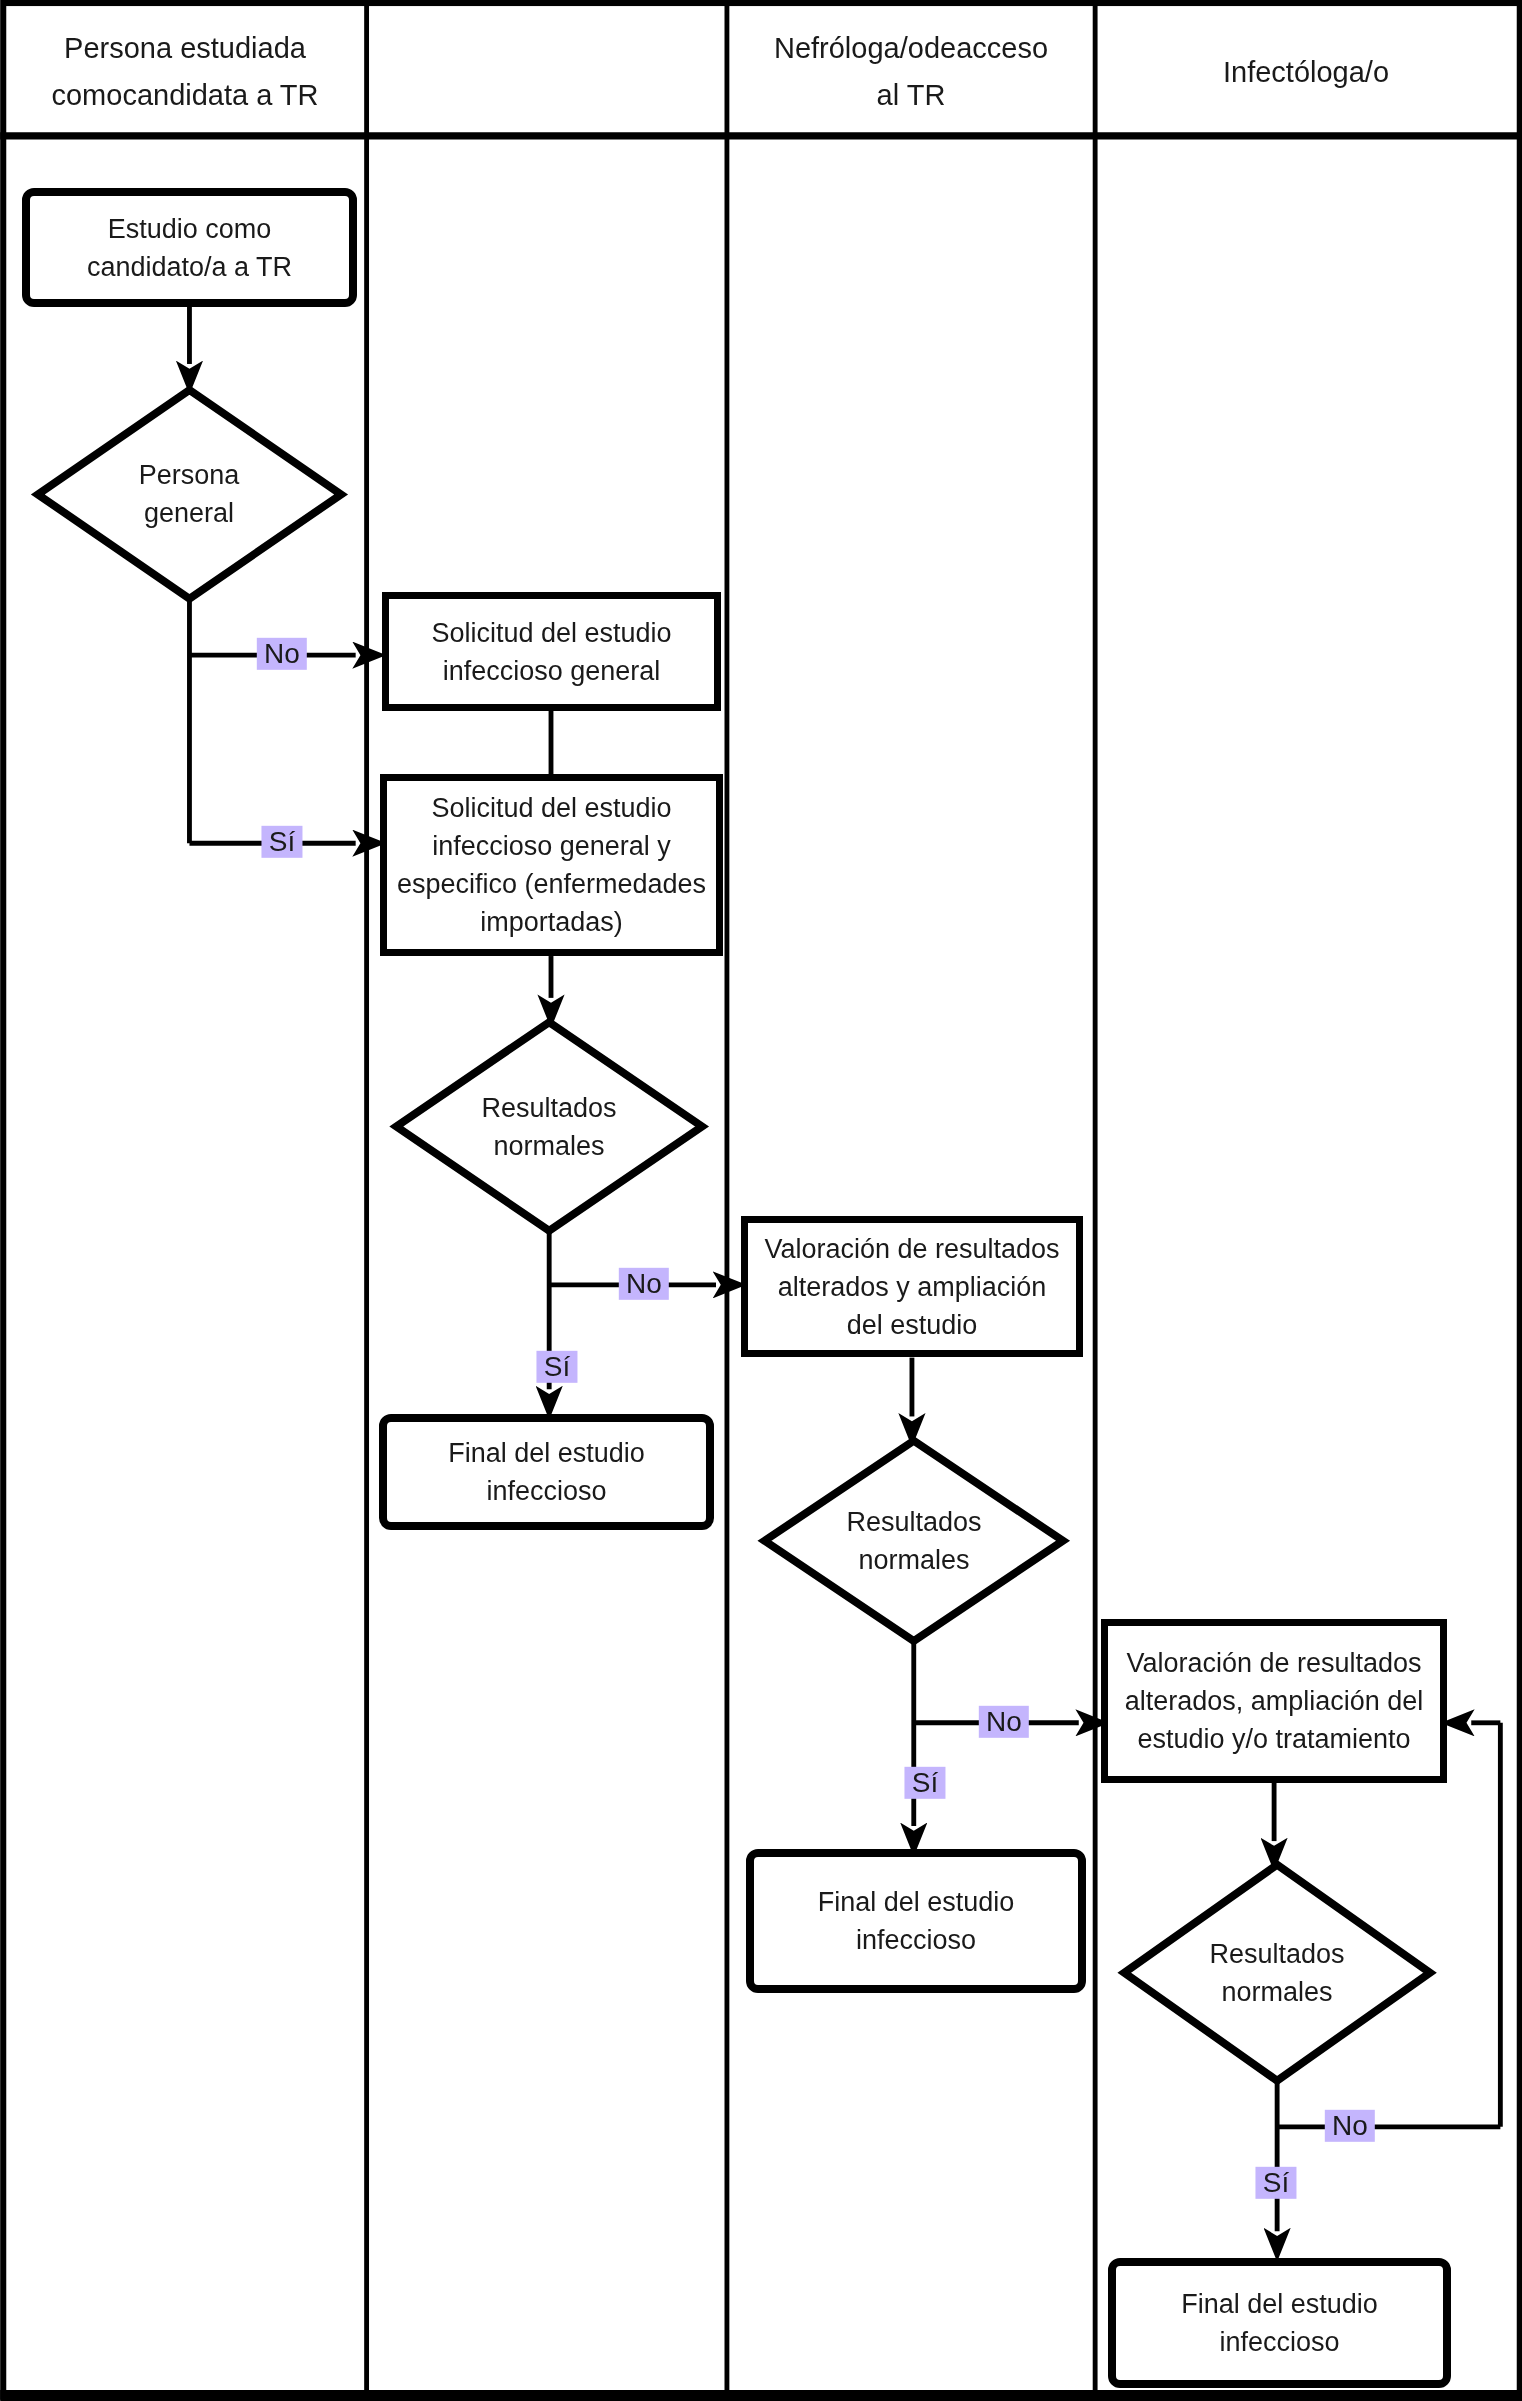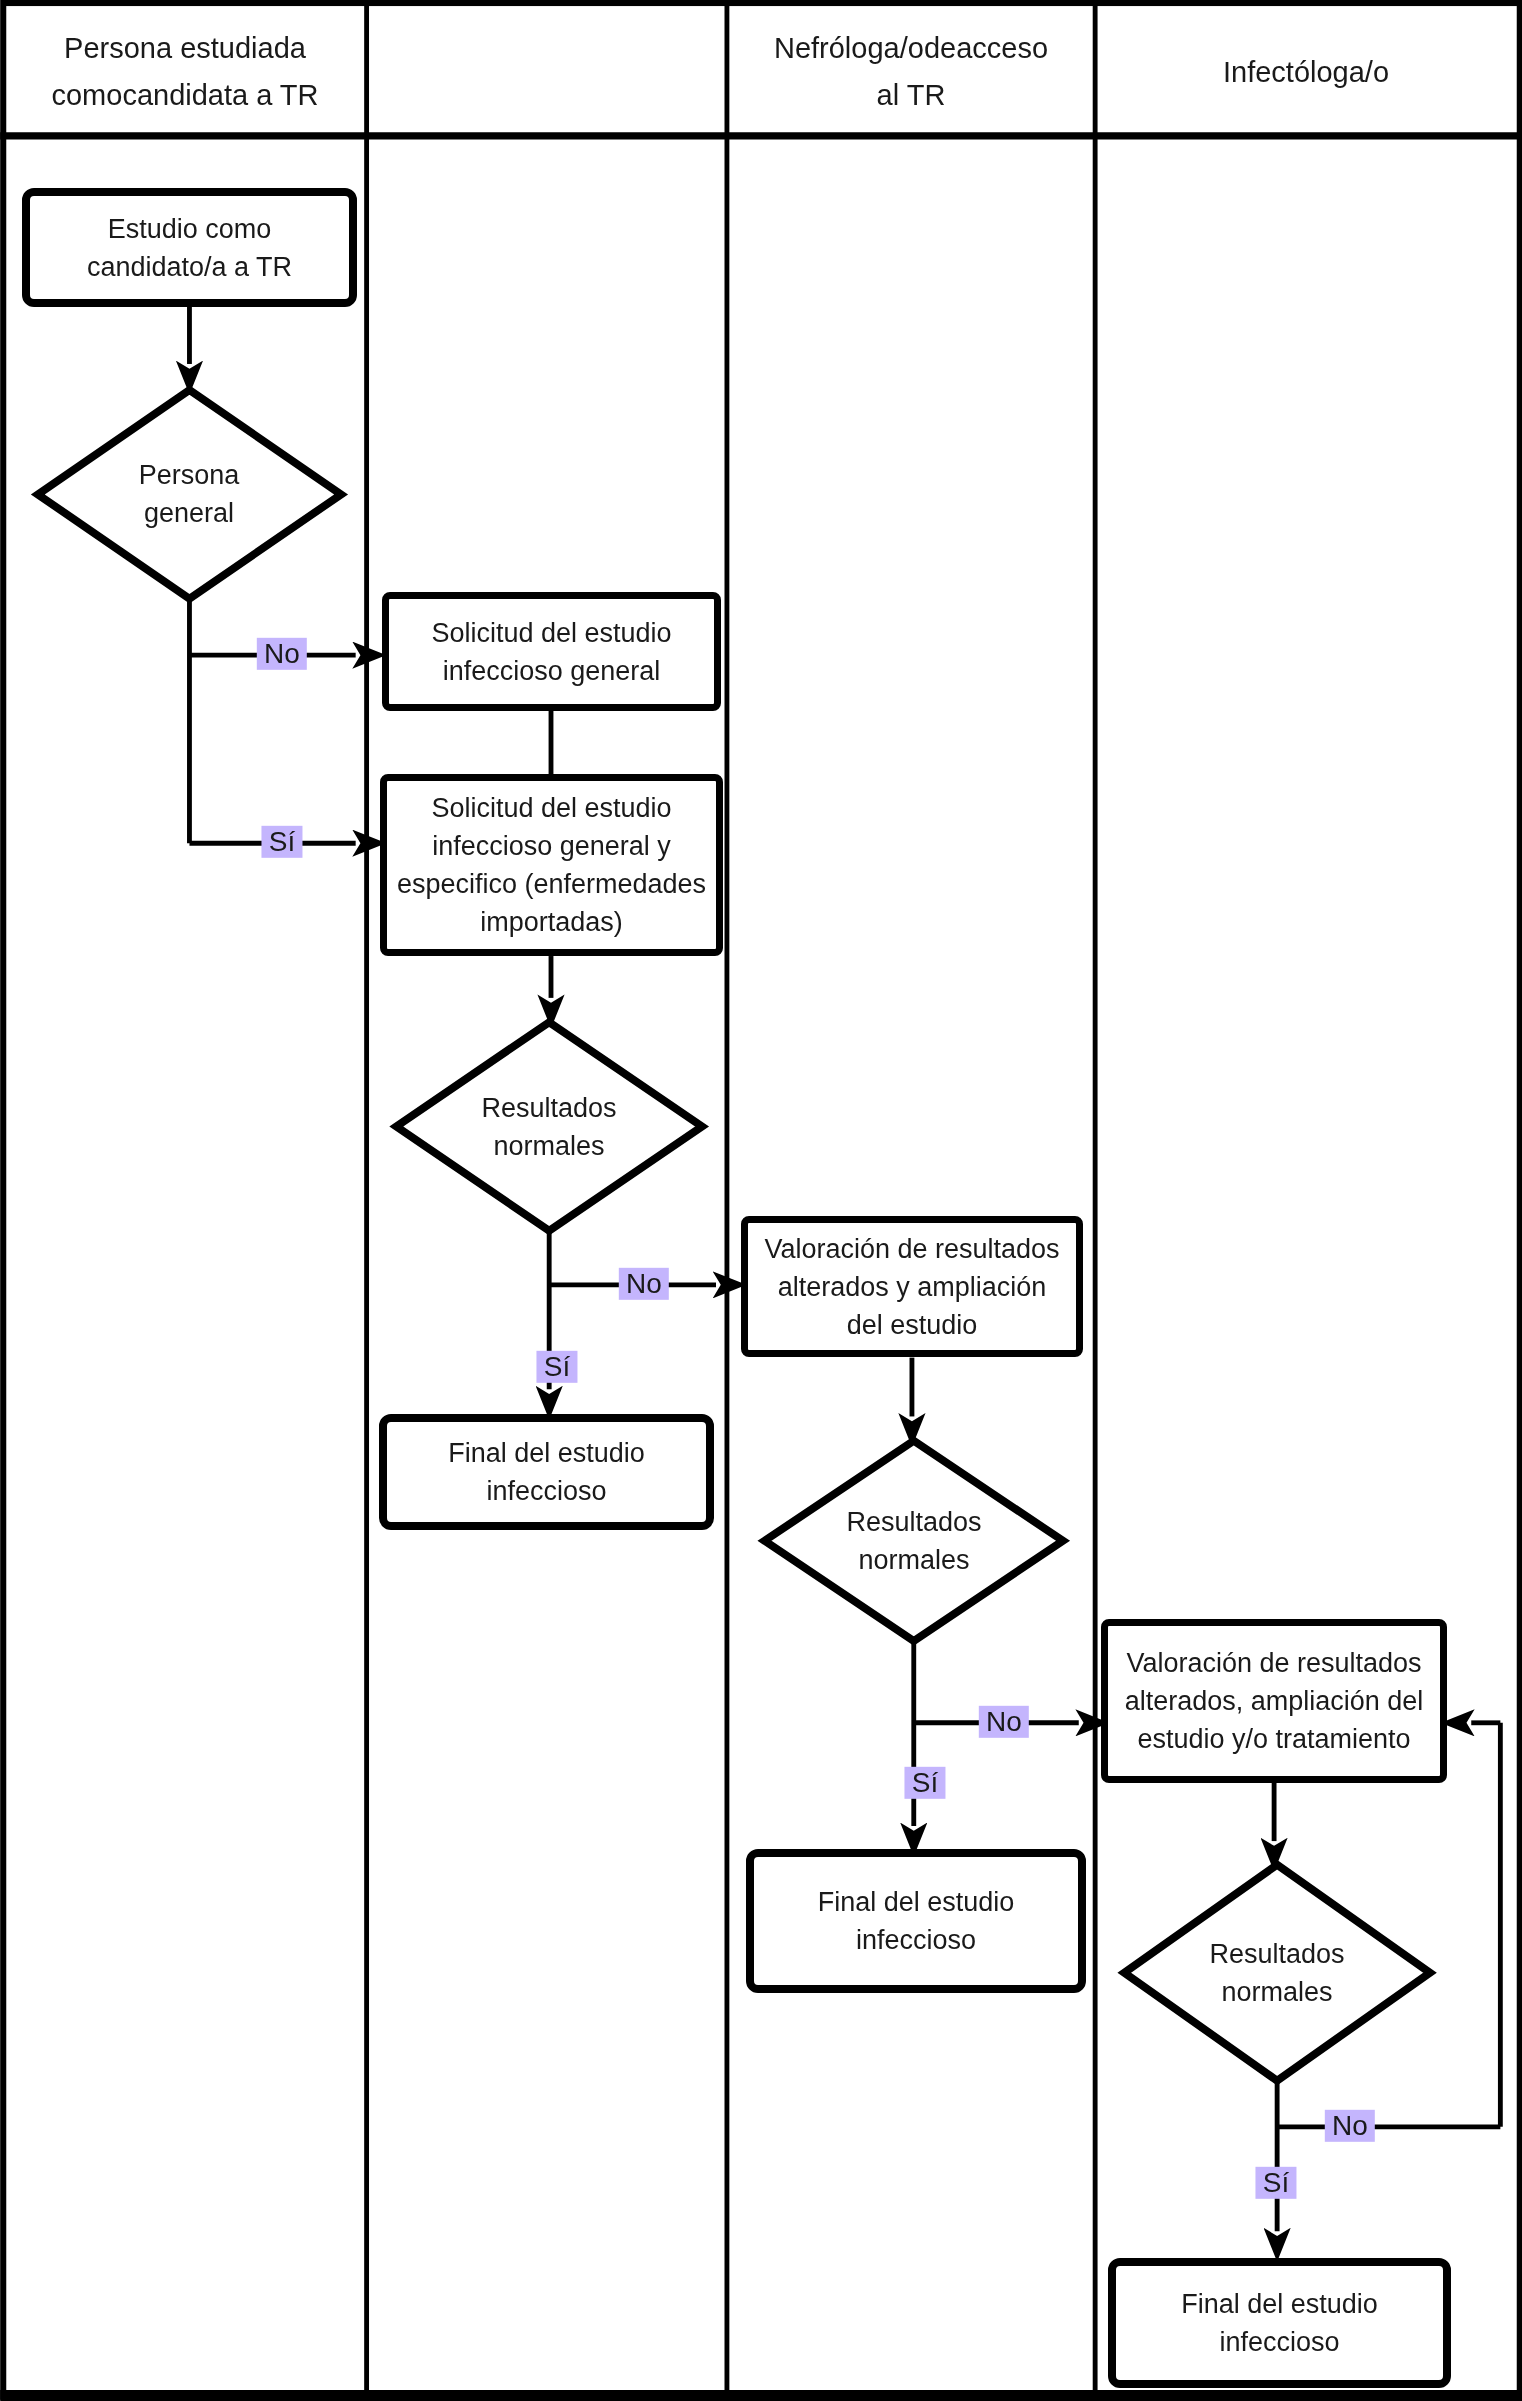--- a/index.html
+++ b/index.html
@@ -20,21 +20,20 @@
     white-space:pre-line;
     padding-top:8.5px;box-sizing:border-box;
   }
   .node{
     position:absolute;box-sizing:border-box;
     background:#ffffff;
     display:flex;align-items:center;justify-content:center;
     text-align:center;
     font-size:27px;line-height:38px;
     white-space:pre-line;
-    border-radius:8px;
   }
   .process{border:7.3px solid #000000;}
   .terminator{border:8px solid #000000;border-radius:12px;}
   .diamond-text{
     position:absolute;width:279px;
     transform:translate(-50%,-50%);
     text-align:center;
     font-size:27px;line-height:38px;
     white-space:pre-line;
   }

